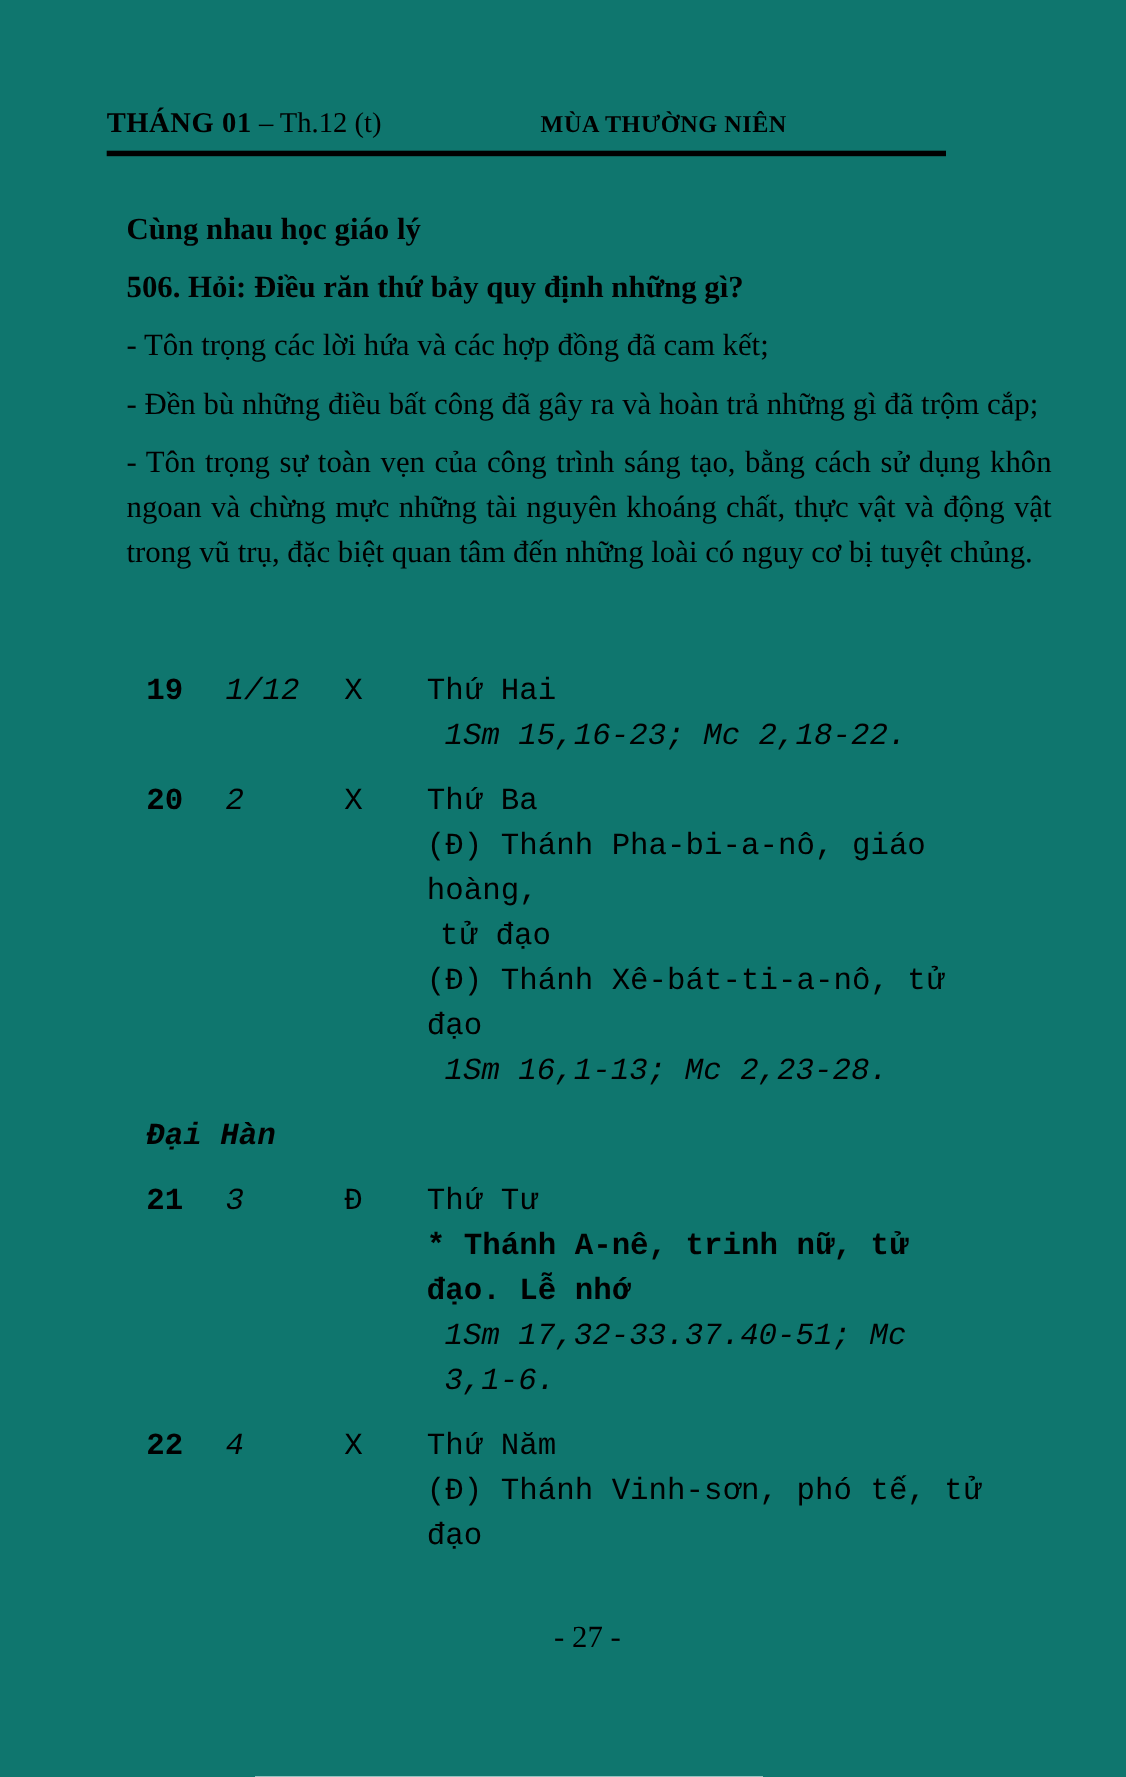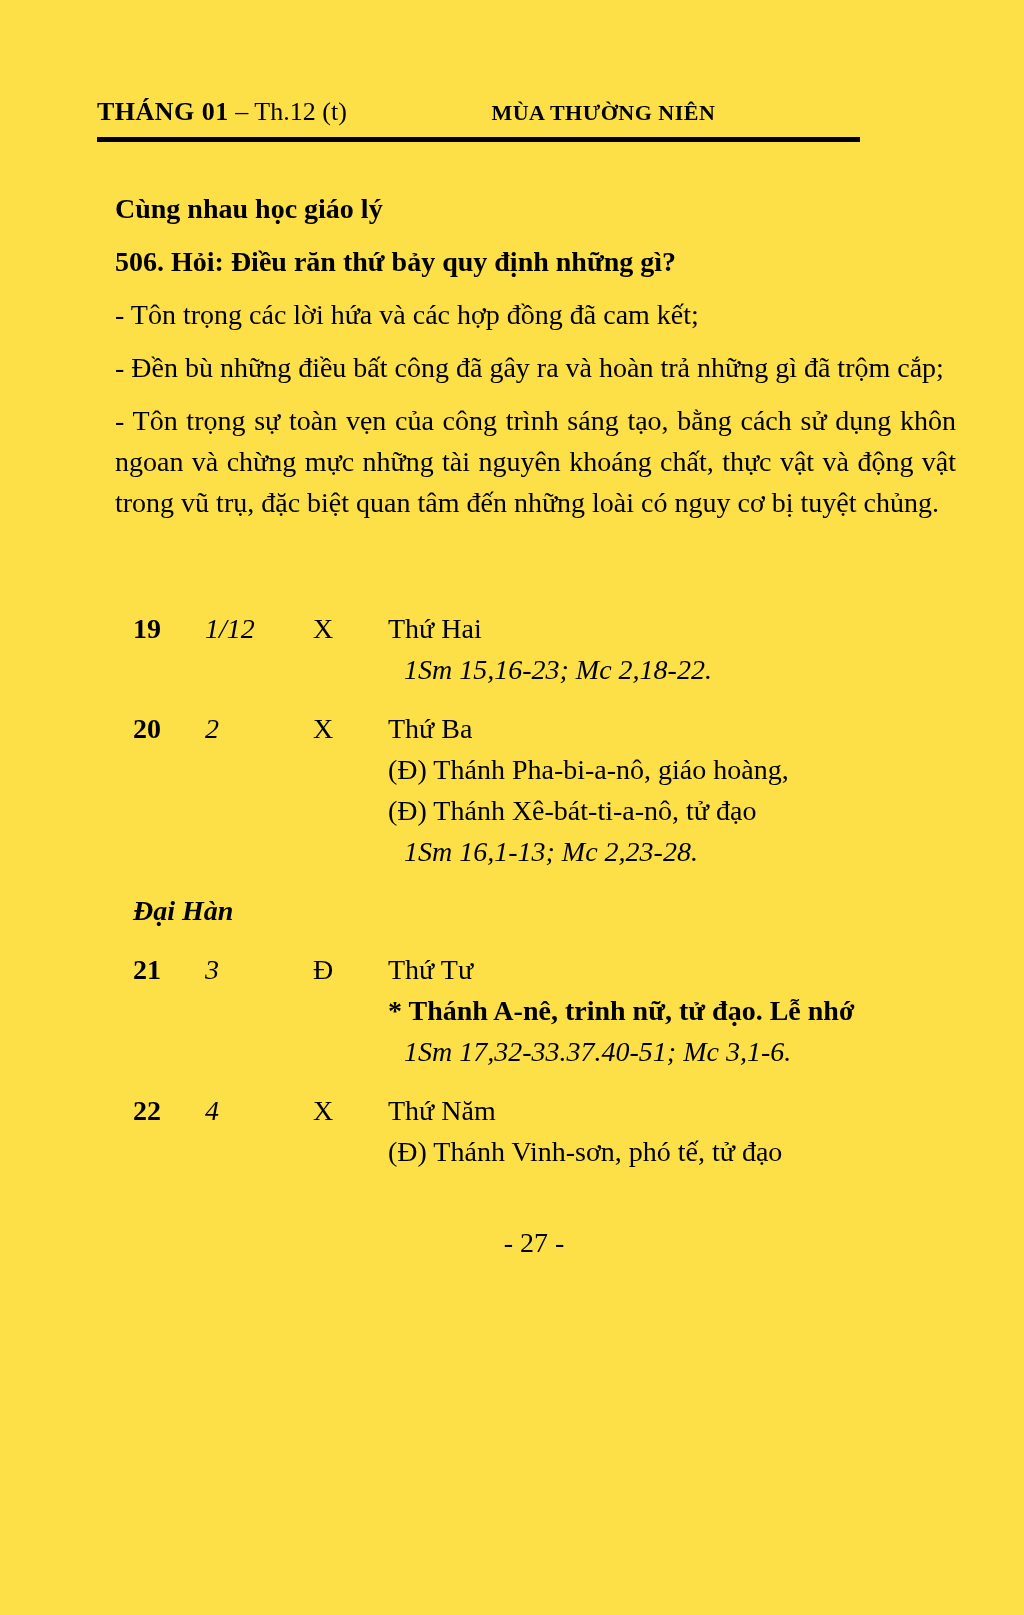--- a/index.html
+++ b/index.html
@@ -1,20 +1,20 @@
 <!DOCTYPE html>
 <html><head>
 <meta charset="utf-8">
 <style>
   html, body { margin: 0; padding: 0; background: #ffffff; }
   .page {
     position: relative;
     width: 1024px;
     height: 1615px;
-    background: #fde047;
+    background: #0f766e;
     color: #000000;
     font-family: "Liberation Serif", "DejaVu Serif", serif;
     overflow: hidden;
   }
   
   .hdr {
     display: flex;
     align-items: baseline;
     padding: 80px 164px 0 97px;
   }
@@ -45,20 +45,21 @@
   .citation {
     font-style: italic;
     text-align: right;
     margin-top: 18px !important;
   }
   
   .cal {
     margin: 26px 118px 0 133px;
     font-size: 28px;
     line-height: 41px;
+    font-family: Liberation Mono, monospace;
   }
   .cal-row {
     display: grid;
     grid-template-columns: 72px 108px 75px 1fr;
     margin-bottom: 18px;
   }
   .c-day { font-weight: bold; }
   .c-lunar { font-style: italic; }
   .c-color {}
   .c-body {}
@@ -116,20 +117,21 @@
       </div>
     </div>
 
     <div class="cal-row">
       <div class="c-day">20</div>
       <div class="c-lunar">2</div>
       <div class="c-color">X</div>
       <div class="c-body">
         <div class="line">Thứ Ba</div>
         <div class="line">(Đ) Thánh Pha-bi-a-nô, giáo hoàng,</div>
+        <div class="line indent">tử đạo</div>
         <div class="line">(Đ) Thánh Xê-bát-ti-a-nô, tử đạo</div>
         <div class="line italic">1Sm 16,1-13; Mc 2,23-28.</div>
       </div>
     </div>
 
     <div class="solar-term">Đại Hàn</div>
 
     <div class="cal-row">
       <div class="c-day">21</div>
       <div class="c-lunar">3</div>

